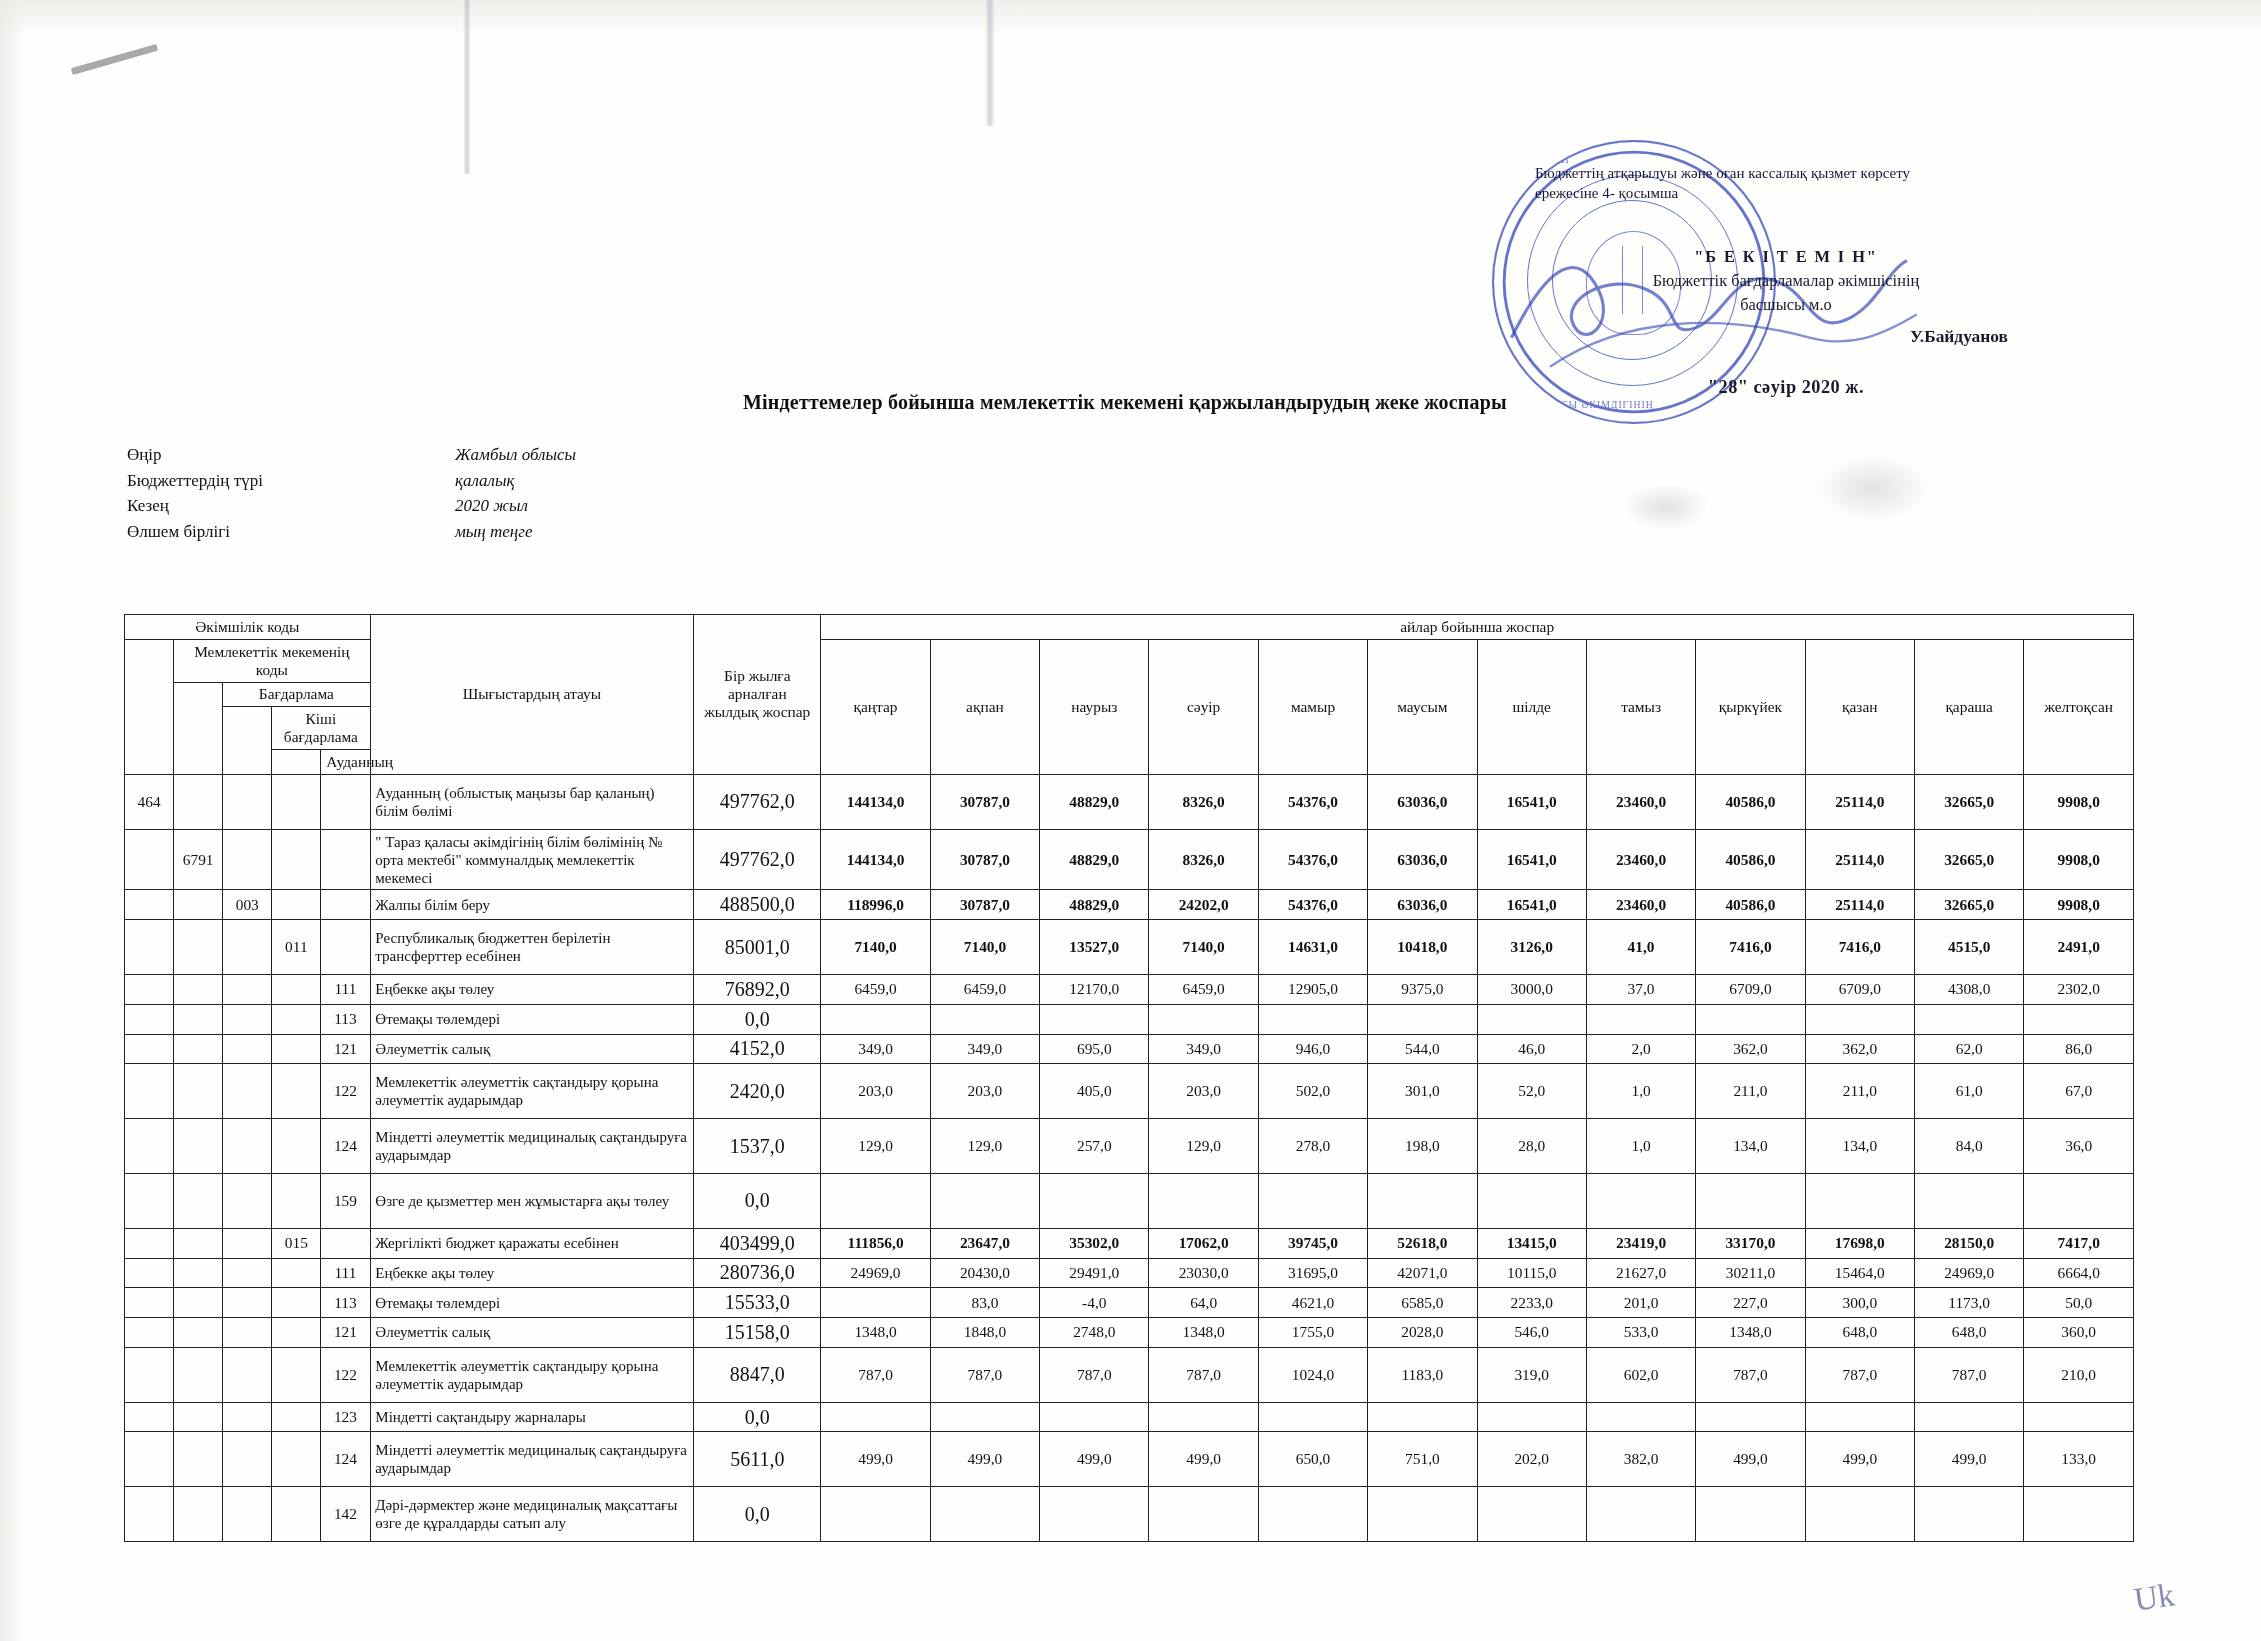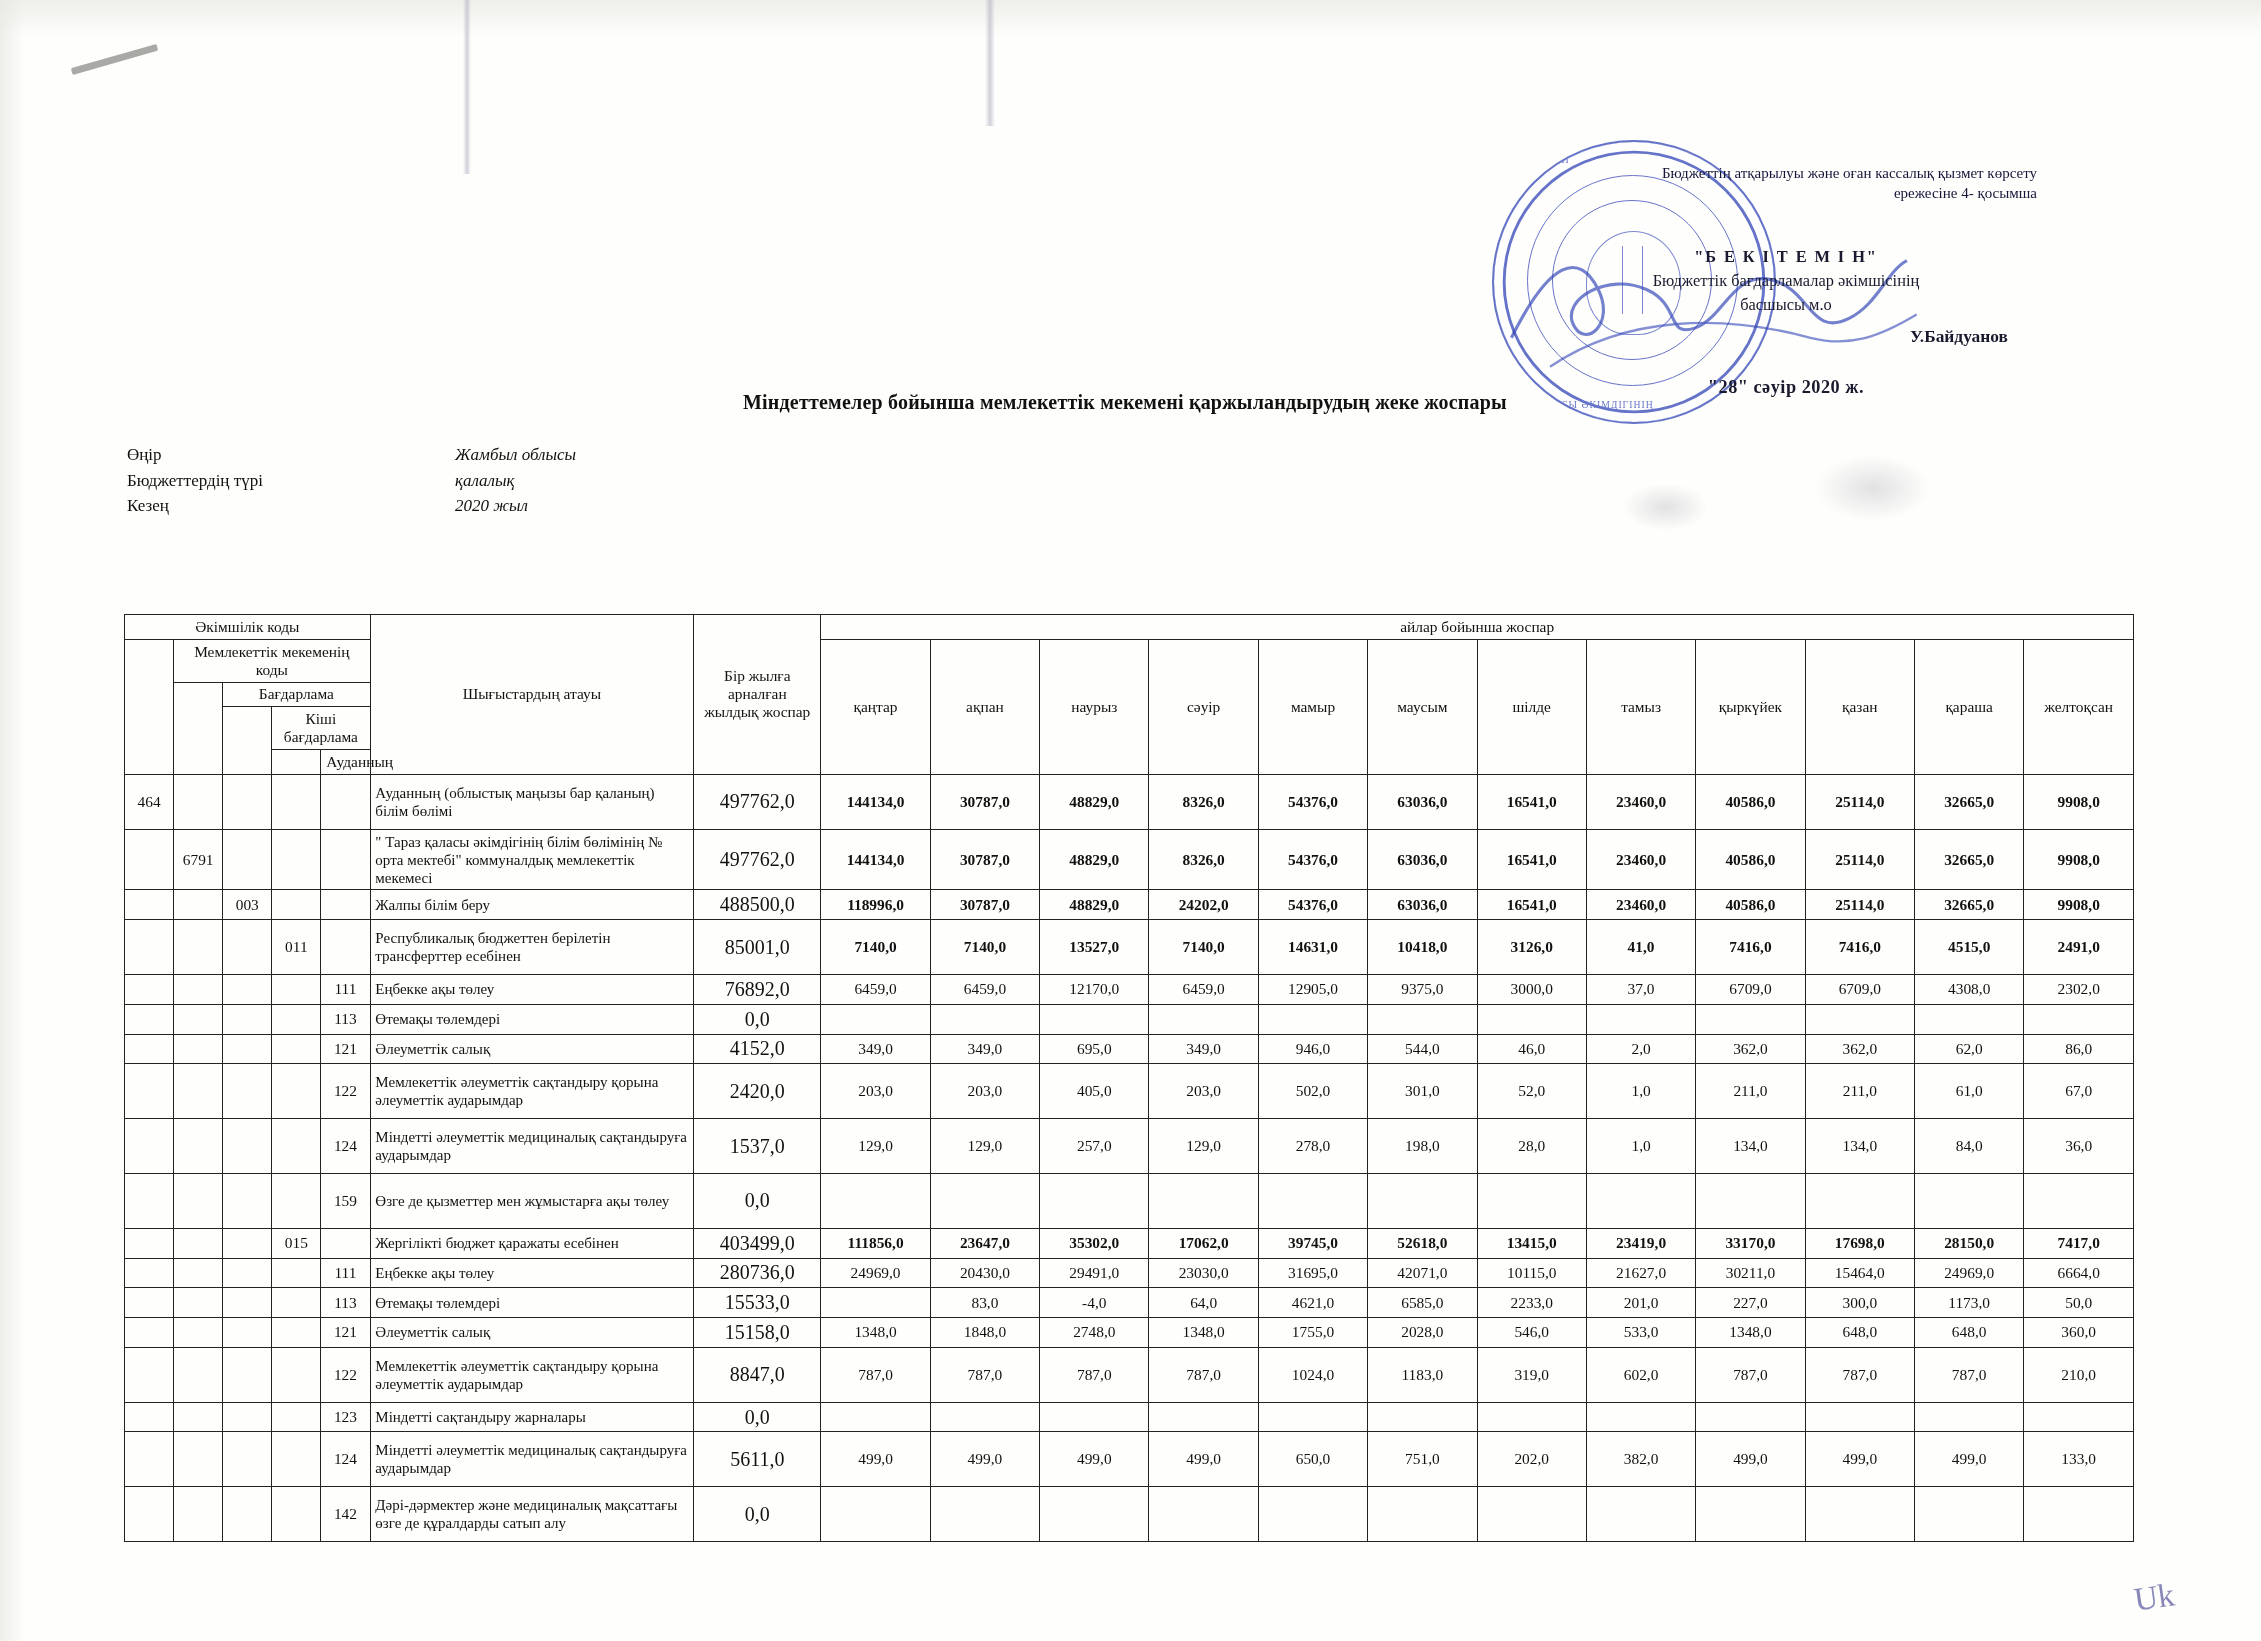--- a/index.html
+++ b/index.html
@@ -54,21 +54,21 @@
     top: 164px;
     width: 502px;
     font-size: 16.4px;
     line-height: 1.45;
     color: #1a1a2e;
     text-align: center;
   }
   .approval .small-note {
     font-size: 15px;
     line-height: 1.3;
-    text-align: right;
+    text-align: left;
     color: #15153a;
   }
   .approval .bekit {
     margin-top: 42px;
     font-weight: bold;
     letter-spacing: 1.9px;
     font-size: 16.4px;
   }
   .approval .line {
     font-size: 16.4px;
@@ -290,20 +290,24 @@
       <div class="meta-label">Өңір</div>
       <div class="meta-value">Жамбыл облысы</div>
     </div>
     <div class="meta-row">
       <div class="meta-label">Бюджеттердің түрі</div>
       <div class="meta-value">қалалық</div>
     </div>
     <div class="meta-row">
       <div class="meta-label">Кезең</div>
       <div class="meta-value">2020 жыл</div>
+    </div>
+    <div class="meta-row">
+      <div class="meta-label">Өлшем бірлігі</div>
+      <div class="meta-value">мың теңге</div>
     </div>
   </div>
 
   <div class="tbl-wrap">
     <table class="main">
       <colgroup>
         <col class="col-code">
           <col class="col-code">
           <col class="col-code">
           <col class="col-code">

